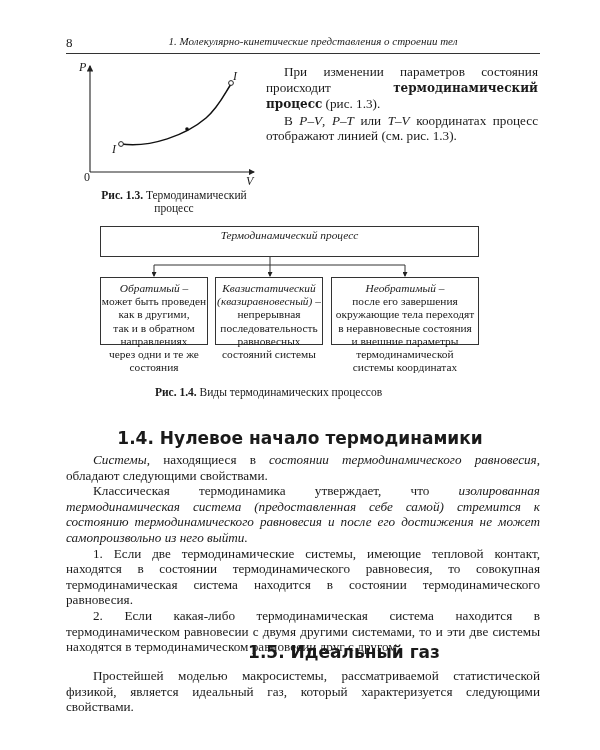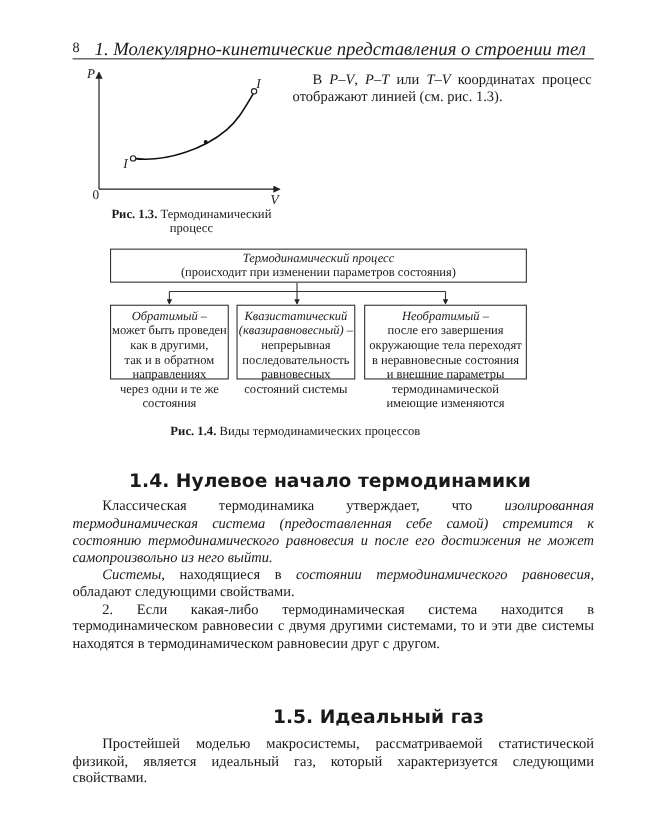--- a/index.html
+++ b/index.html
@@ -3,21 +3,21 @@
 <meta charset="utf-8">
 <style>
   html, body { margin:0; padding:0; }
   body {
     width:600px; height:750px; background:#ffffff; position:relative; overflow:hidden;
     font-family:"Liberation Serif", serif; color:#1a1a1a;
   }
   .abs { position:absolute; }
   .header-row { left:66px; top:33px; width:474px; height:20px; border-bottom:1px solid #333; }
   .page-num { position:absolute; left:0; top:2px; font-size:13px; }
-  .running-head { position:absolute; left:0; right:0; top:2px; font-style:italic; font-size:17px; padding-left:20px; }
+  .running-head { position:absolute; left:0; right:0; top:2px; text-align:center; font-style:italic; font-size:11px; padding-left:20px; }
 
   .graph { left:76px; top:60px; width:185px; height:130px; }
   .fig-caption-13 { left:88px; top:189px; width:172px; font-size:11.5px; text-align:center; line-height:13px;font-family:Liberation Serif, serif; }
   .fig-caption-13 b, .fig-caption-14 b { font-weight:bold; }
 
   .intro { left:266px; top:64px; width:272px; font-size:13.2px; line-height:15.6px; text-align:justify; }
   .intro p { margin:0; text-indent:18px; }
   .intro .bold { font-weight:bold; font-family:"DejaVu Serif", serif; font-size:12px; }
   .spaced { letter-spacing:1.3px; }
 
@@ -75,26 +75,26 @@
   <span class="abs" style="left:157px;top:9px;font-style:italic;font-size:12px;">I</span>
 </div>
 
 <div class="abs fig-caption-13">
   <b>Рис. 1.3.</b>
   <span>Термодинамический</span><br>
   <span>процесс</span>
 </div>
 
 <div class="abs intro">
+  <p><span>При изменении параметров состояния происходит </span><span class="bold">термодинамический процесс</span><span> (рис. 1.3).</span></p>
   <p><span>В </span><i>P–V</i><span>, </span><i>P–T</i><span> или </span><i>T–V</i><span> координатах процесс отображают линией (см. рис. 1.3).</span></p>
 </div>
 
 <div class="abs box top-box">
   <i>Термодинамический процесс</i><br>
-  <span>(происходит при изменении параметров состояния)</span>
 </div>
 
 <svg class="abs connector" style="left:0;top:0;" width="600" height="300">
   <defs>
     <marker id="arr2" markerWidth="5" markerHeight="5" refX="4" refY="2.5" orient="auto">
       <path d="M0,0 L5,2.5 L0,5 z" fill="#222"></path>
     </marker>
   </defs>
   <line x1="270" y1="257" x2="270" y2="265" stroke="#333" stroke-width="1"></line>
   <line x1="154" y1="265" x2="405" y2="265" stroke="#333" stroke-width="1"></line>
@@ -122,33 +122,34 @@
   <span>состояний системы</span>
 </div>
 
 <div class="abs box child-box b3">
   <i>Необратимый –</i><br>
   <span>после его завершения</span><br>
   <span>окружающие тела переходят</span><br>
   <span>в неравновесные состояния</span><br>
   <span>и внешние параметры</span><br>
   <span>термодинамической</span><br>
-  <span>имеющие изменяются</span>
+  <span>системы координатах</span>
 </div>
 
 <div class="abs fig-caption-14">
   <b>Рис. 1.4.</b>
   <span>Виды термодинамических процессов</span>
 </div>
 
 <div class="abs section-title s14">1.4. Нулевое начало термодинамики</div>
 
 <div class="abs body-text bt1">
+  <p><i>Системы</i><span>, находящиеся в </span><i>состоянии термодинамического равновесия</i><span>, обладают следующими свойствами.</span></p>
   <p><span>Классическая термодинамика утверждает, что </span><i>изолированная термодинамическая система (предоставленная себе самой) стремится к состоянию термодинамического равновесия и после его достижения не может самопроизвольно из него выйти.</i></p>
-  <p><i>Системы</i><span>, находящиеся в </span><i>состоянии термодинамического равновесия</i><span>, обладают следующими свойствами.</span></p>
+  <p>1. Если две термодинамические системы, имеющие тепловой контакт, находятся в состоянии термодинамического равновесия, то совокупная термодинамическая система находится в состоянии термодинамического равновесия.</p>
   <p>2. Если какая-либо термодинамическая система находится в термодинамическом равновесии с двумя другими системами, то и эти две системы находятся в термодинамическом равновесии друг с другом.</p>
 </div>
 
 <div class="abs section-title s15">1.5. Идеальный газ</div>
 
 <div class="abs body-text bt2">
   <p>Простейшей моделью макросистемы, рассматриваемой статистической физикой, является идеальный газ, который характеризуется следующими свойствами.</p>
 </div>
 
 </body></html>

